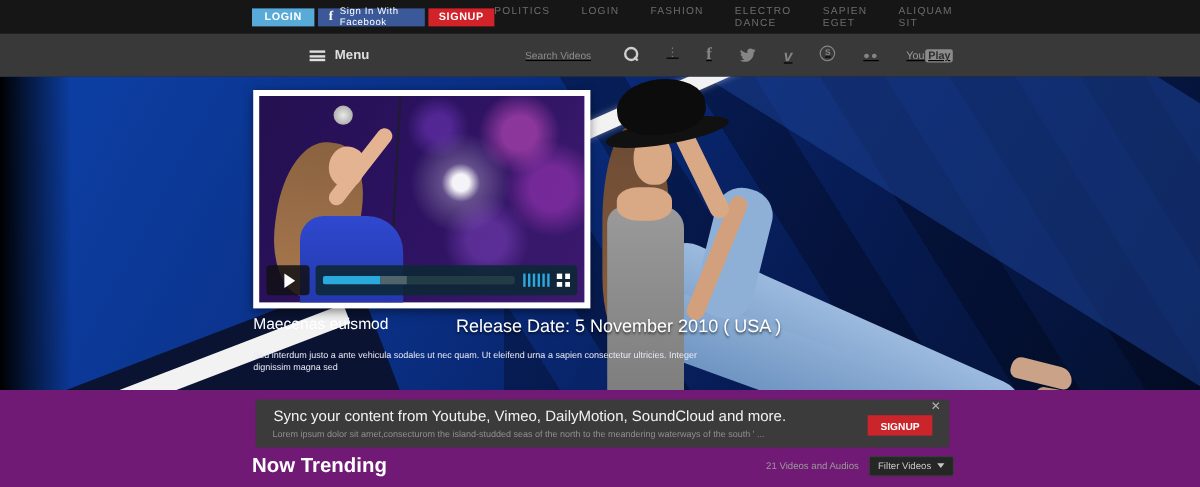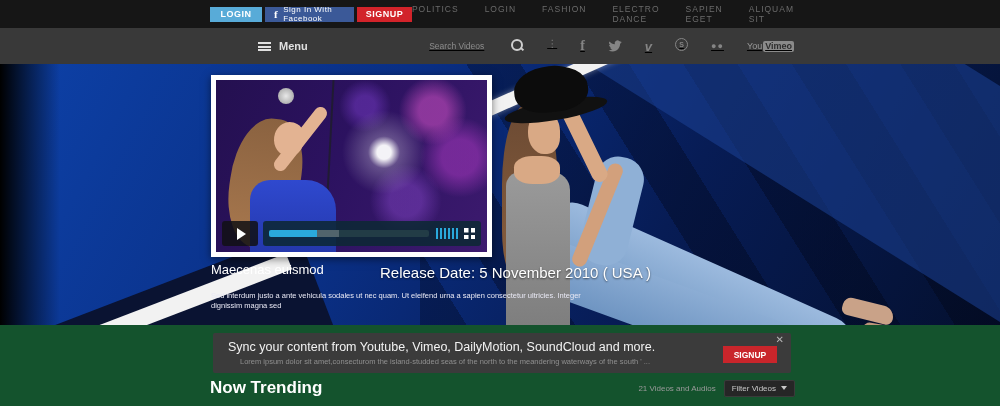--- a/index.html
+++ b/index.html
@@ -113,24 +113,24 @@
       linear-gradient(#fff,#fff) 0 0/4.5px 4.5px no-repeat,
       linear-gradient(#fff,#fff) 100% 0/4.5px 4.5px no-repeat,
       linear-gradient(#fff,#fff) 0 100%/4.5px 4.5px no-repeat,
       linear-gradient(#fff,#fff) 100% 100%/4.5px 4.5px no-repeat; }
 
   .video-title { position:absolute; left:211px; top:198px; color:#fff; font-size:13px; }
   .release-date { position:absolute; left:380px; top:200px; color:#fff; font-size:15px; text-shadow:0 1px 2px rgba(0,0,0,.6); }
   .video-desc { position:absolute; left:211px; top:227px; width:372px; color:#e8e8f4; font-size:7.5px; line-height:1.3; }
 
   
-  .bottom { position:absolute; left:0; top:325px; width:1000px; height:81px; background:#14532d; }
+  .bottom { position:absolute; left:0; top:325px; width:1000px; height:81px; background:#701a75; }
   .banner { position:absolute; left:213px; top:8px; width:578px; height:40px; background:#3b3b3b; border-radius:2px; }
   .banner-title { position:absolute; left:15px; top:7px; color:#f2f2f2; font-size:12.5px; }
-  .banner-sub { position:absolute; left:27px; top:24px; color:#8f8f8f; font-size:7.5px; }
+  .banner-sub { position:absolute; left:14px; top:24px; color:#8f8f8f; font-size:7.5px; }
   .banner-signup { position:absolute; left:510px; top:13px; width:54px; height:17px; background:#c9252b; color:#fff; font-size:8.5px; font-weight:bold; display:flex; align-items:center; justify-content:center; cursor:pointer; }
   .banner-close { position:absolute; right:7px; top:2px; color:#b5b5b5; font-size:10px; cursor:pointer; line-height:1; }
   .trend-row { position:absolute; left:210px; top:53px; width:585px; display:flex; align-items:center; }
   .trend-title { color:#fff; font-size:17px; font-weight:bold; }
   .trend-right { margin-left:auto; display:flex; align-items:center; gap:8px; }
   .trend-count { color:#9a9a9a; font-size:8px; }
   .filter-btn { background:#262626; border:1px solid #3a3a3a; color:#c8c8c8; font-size:8px; padding:3px 7px; border-radius:2px; display:flex; align-items:center; gap:5px; cursor:pointer; }
   .caret { width:0; height:0; border-left:3.5px solid transparent; border-right:3.5px solid transparent; border-top:4px solid #c8c8c8; }
 </style>
 </head>
@@ -171,21 +171,21 @@
         <span class="soc">
           <svg width="14" height="12" viewBox="0 0 24 20">
               <path d="M23 2.6c-.8.4-1.7.6-2.6.8.9-.6 1.6-1.5 2-2.5-.9.5-1.9.9-2.9 1.1A4.5 4.5 0 0 0 11.7 6c0 .4 0 .7.1 1C8 6.8 4.7 5 2.5 2.3a4.5 4.5 0 0 0 1.4 6c-.7 0-1.4-.2-2-.5v.1c0 2.2 1.5 4 3.6 4.4-.4.1-.8.2-1.2.2-.3 0-.6 0-.8-.1.6 1.8 2.2 3.1 4.2 3.1A9 9 0 0 1 1 17.4 12.7 12.7 0 0 0 7.9 19.5c8.3 0 12.8-6.9 12.8-12.8v-.6c.9-.6 1.6-1.4 2.3-2.3z"></path>
             </svg>
         </span>
         <span class="soc soc-v">v</span>
         <span class="soc soc-su">S</span>
         <span class="soc soc-flickr">●●</span>
         <span class="soc soc-yt">
           <span>You</span>
-            <span class="tube">Vimeo</span>
+            <span class="tube">Play</span>
         </span>
       </div>
     </div>
   </div>
 
   <div class="hero">
     <div class="hero-stripes"></div>
     <div class="hero-band-light"></div>
     <div class="hero-darkcorner"></div>
     <div class="ribbon ribbon-a"></div>

